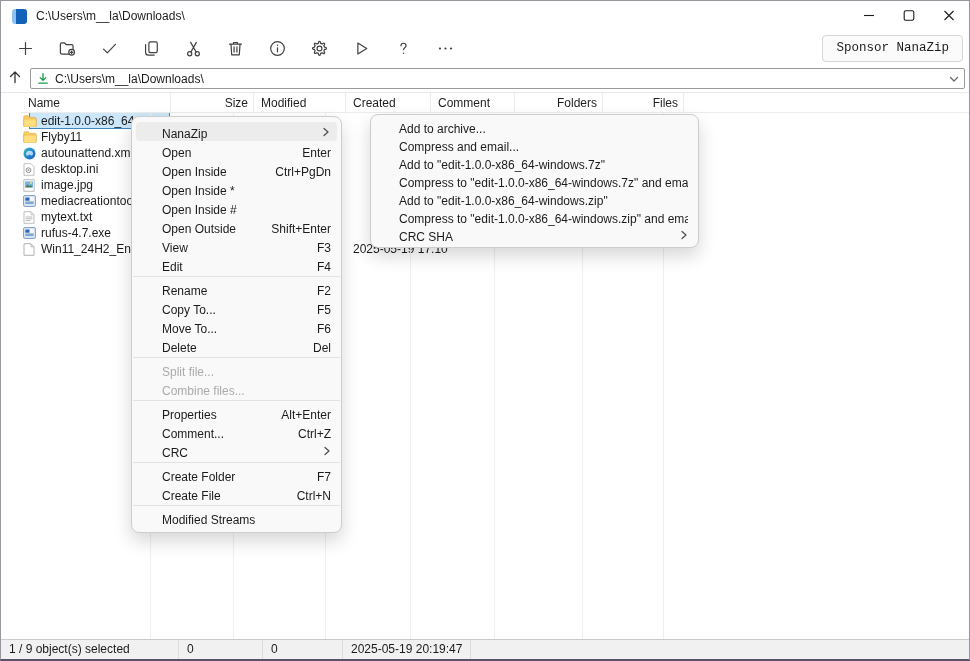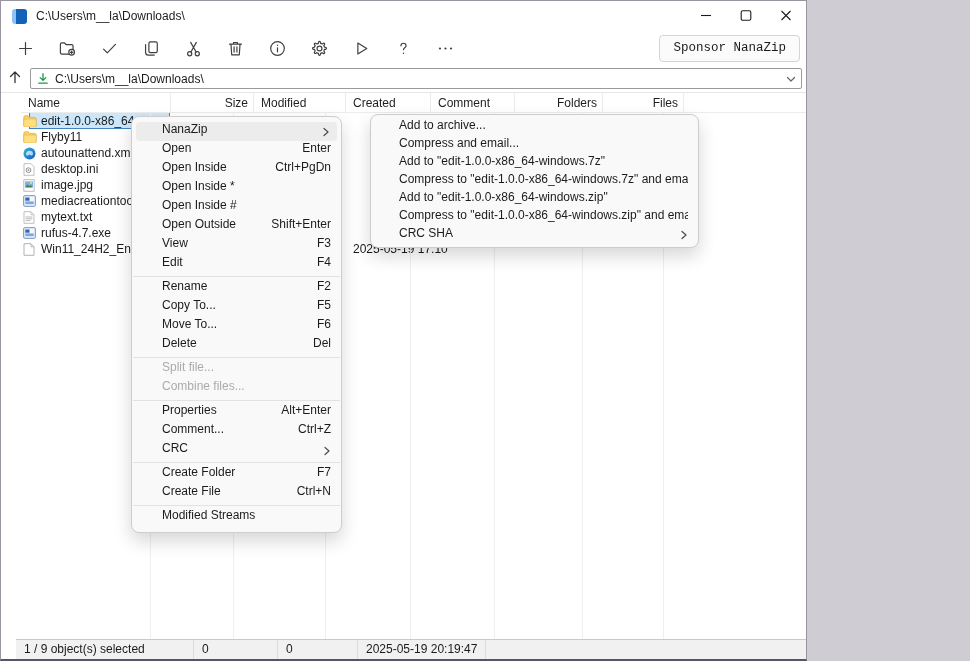--- a/index.html
+++ b/index.html
@@ -1,18 +1,18 @@
 <!DOCTYPE html>
 <html><head>
 <meta charset="utf-8">
 <style>
   html,body{margin:0;padding:0;background:#cfccd4;}
   *{box-sizing:border-box;}
   .window{
-    position:relative;width:807px;height:661px;background:#fff;
+    position:relative;width:970px;height:661px;background:#fff;
     border:1px solid #98959e;border-bottom:2px solid #5a5266;
     font-family:"Liberation Sans",sans-serif;color:#1b1b1b;overflow:hidden;
   }
   
   .titlebar{height:30px;display:flex;align-items:center;}
   .app-icon{width:15px;height:15px;margin:0 9px 0 11px;border-radius:3px;
     background:linear-gradient(90deg,#8ec2f7 0,#8ec2f7 4px,#1262b8 4px);}
   .title-text{font-size:12px;white-space:nowrap;}
   .caption{margin-left:auto;display:flex;height:100%;}
   .cap-btn{width:40px;height:30px;display:flex;align-items:center;justify-content:center;}
@@ -42,32 +42,32 @@
   .fsel{position:absolute;left:8px;width:141px;top:-1px;bottom:0;background:#cce7fa;
     border:1px solid #4486c1;}
   .ficon{position:absolute;left:2px;top:1px;width:15px;height:14px;display:flex;align-items:center;}
   .fname{position:absolute;left:20px;top:1px;white-space:nowrap;width:128px;overflow:hidden;}
   .fcreated{position:absolute;left:332px;top:1px;white-space:nowrap;}
   
   .menu{position:absolute;background:#f9f9f9;border:1px solid #cdcdcd;border-radius:8px;
     box-shadow:0 8px 18px rgba(0,0,0,.16);padding:5px 0;font-size:12px;}
   #ctxmenu{left:130px;top:115px;width:211px;z-index:10;}
   #submenu{left:341px;top:113px;width:329px;z-index:11;padding:3px 0;margin-left:28px;}
-  .mitem{height:19px;display:flex;align-items:flex-start;padding:0 10px 0 30px;position:relative;}
+  .mitem{height:19px;display:flex;align-items:flex-end;padding:0 10px 0 30px;position:relative;}
   #submenu .mitem{height:18px;padding-left:28px;}
   .mitem .lab{flex:1;white-space:nowrap;overflow:hidden;}
   .mitem .sc{margin-left:18px;white-space:nowrap;}
   .mitem .arrow{position:absolute;right:9px;top:50%;transform:translateY(-50%);display:flex;}
   .mitem.hl{background:#ececec;border-radius:4px;margin:0 4px;padding-left:26px;padding-right:6px;}
   .mitem.hl .arrow{right:6px;}
   .mitem.dis .lab{color:#ababab;}
   .msep{height:1px;background:#e2e2e2;margin:2px 1px;}
   .arrow svg{stroke:#4d4d4d;fill:none;stroke-width:1.2;stroke-linecap:round;stroke-linejoin:round;}
   
-  .statusbar{position:absolute;left:15px;right:0;bottom:0;height:20px;background:#f2f1f1;
+  .statusbar{position:absolute;left:0;right:0;bottom:0;height:20px;background:#f2f1f1;
     border-top:1px solid #c9c9c9;display:flex;font-size:12px;}
   .scell{border-right:1px solid #dcdcdc;padding:2px 0 0 8px;white-space:nowrap;overflow:hidden;}
   .scell.fill{flex:1;border-right:none;}
 </style>
 </head>
 <body>
 
 <div class="window">
 
   <div class="titlebar">

